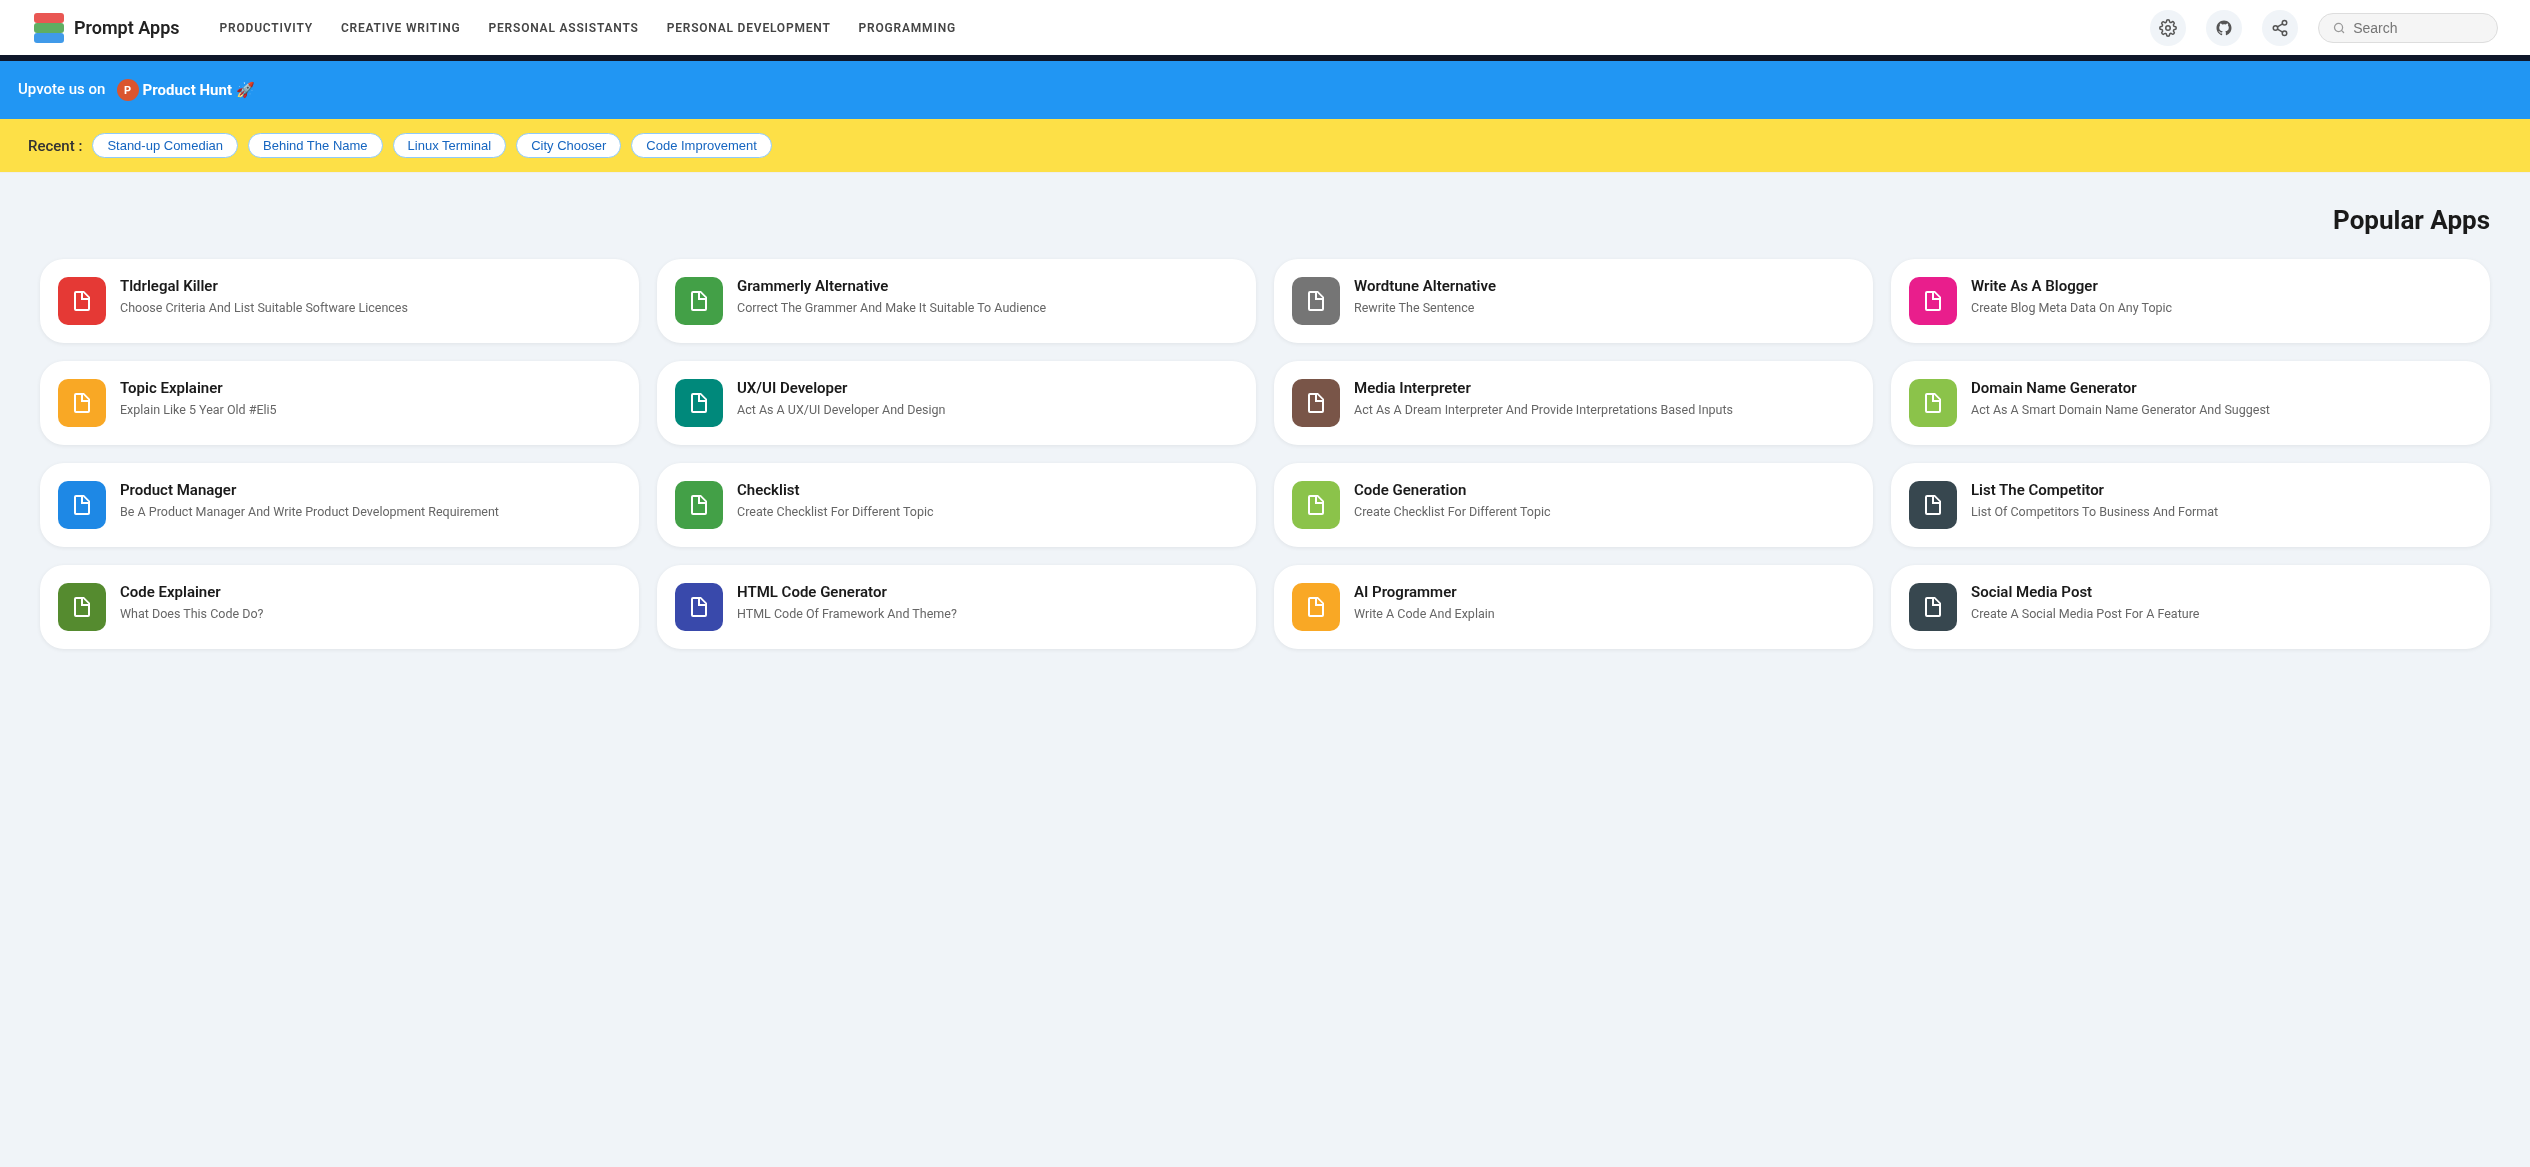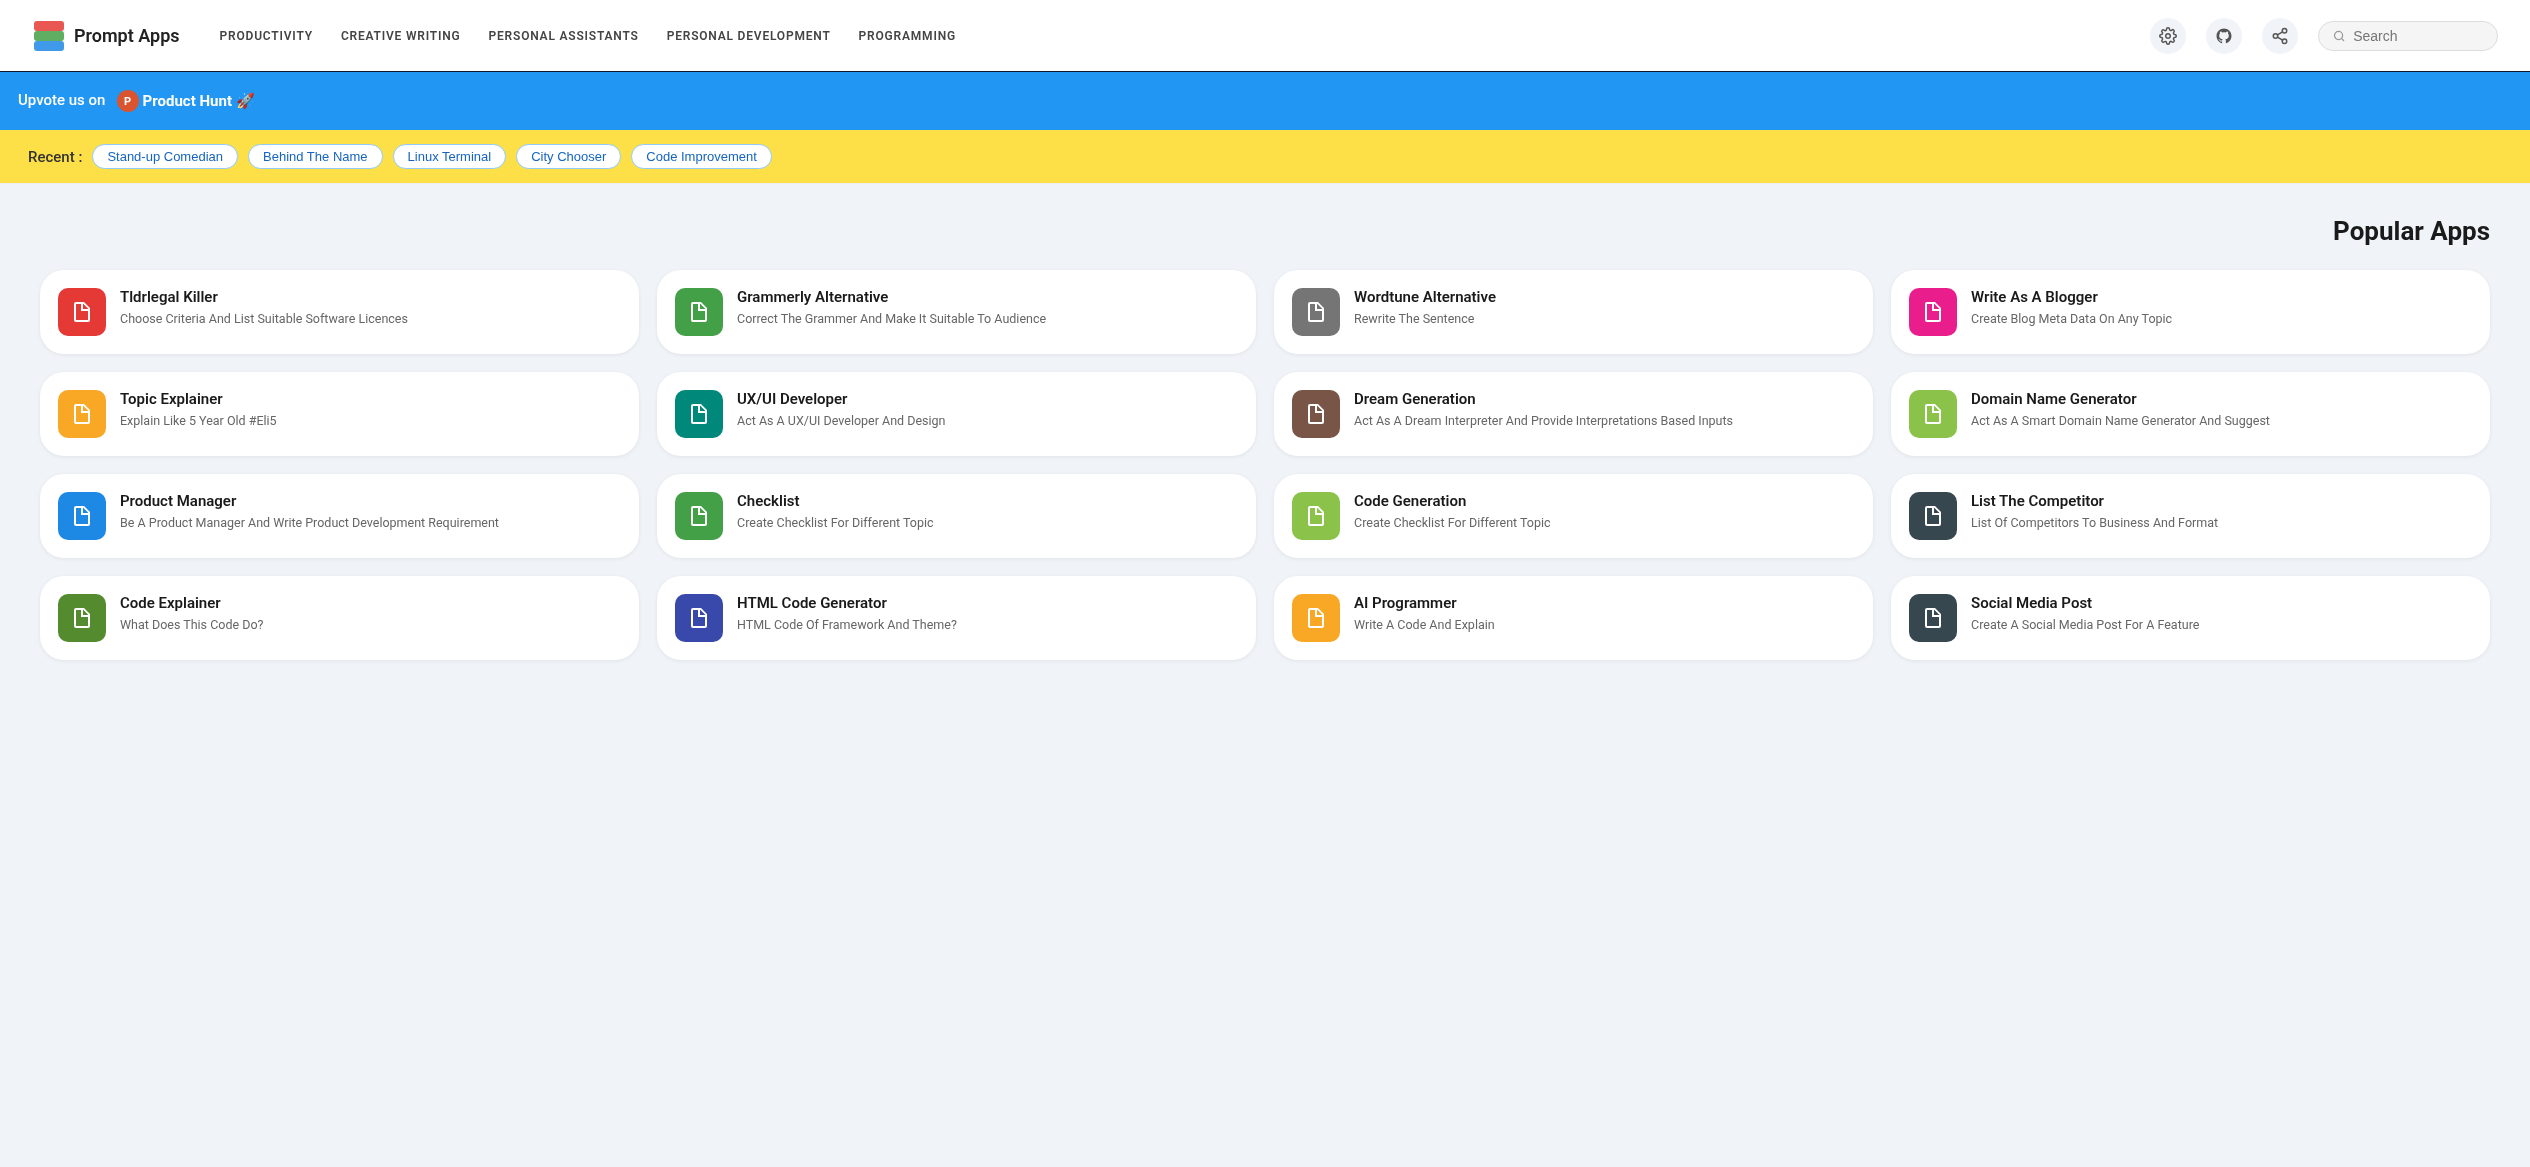--- a/index.html
+++ b/index.html
@@ -4,22 +4,22 @@
   <style>
     * { box-sizing: border-box; margin: 0; padding: 0; }
     body { font-family: -apple-system, BlinkMacSystemFont, 'Segoe UI', Roboto, sans-serif; background: #f0f4f8; color: #222; }
 
     
     .navbar {
       background: #fff;
       display: flex;
       align-items: center;
       padding: 0 32px;
-      height: 72px;
-      border-bottom: 1px solid #0f172a;
+      height: 61px;
+      border-bottom: 6px solid #0f172a;
       position: sticky;
       top: 0;
       z-index: 100;
     }
     .navbar-brand {
       display: flex;
       align-items: center;
       gap: 8px;
       font-size: 18px;
       font-weight: 600;
@@ -344,21 +344,21 @@
       <div class="app-desc">Act As A UX/UI Developer And Design</div>
     </div>
   </div>
       <div class="app-card">
     <div class="app-icon ic-brown">
       <svg width="24" height="24" viewBox="0 0 24 24" fill="white">
         <path d="M14 2H6a2 2 0 0 0-2 2v16a2 2 0 0 0 2 2h12a2 2 0 0 0 2-2V8l-6-6zm-1 1.5L18.5 9H13V3.5zM6 20V4h5v7h7v9H6z"></path>
       </svg>
     </div>
     <div class="app-info">
-      <div class="app-name">Dream Generation</div>
+      <div class="app-name">Media Interpreter</div>
       <div class="app-desc">Act As A Dream Interpreter And Provide Interpretations Based Inputs</div>
     </div>
   </div>
       <div class="app-card">
     <div class="app-icon ic-lime">
       <svg width="24" height="24" viewBox="0 0 24 24" fill="white">
         <path d="M14 2H6a2 2 0 0 0-2 2v16a2 2 0 0 0 2 2h12a2 2 0 0 0 2-2V8l-6-6zm-1 1.5L18.5 9H13V3.5zM6 20V4h5v7h7v9H6z"></path>
       </svg>
     </div>
     <div class="app-info">

